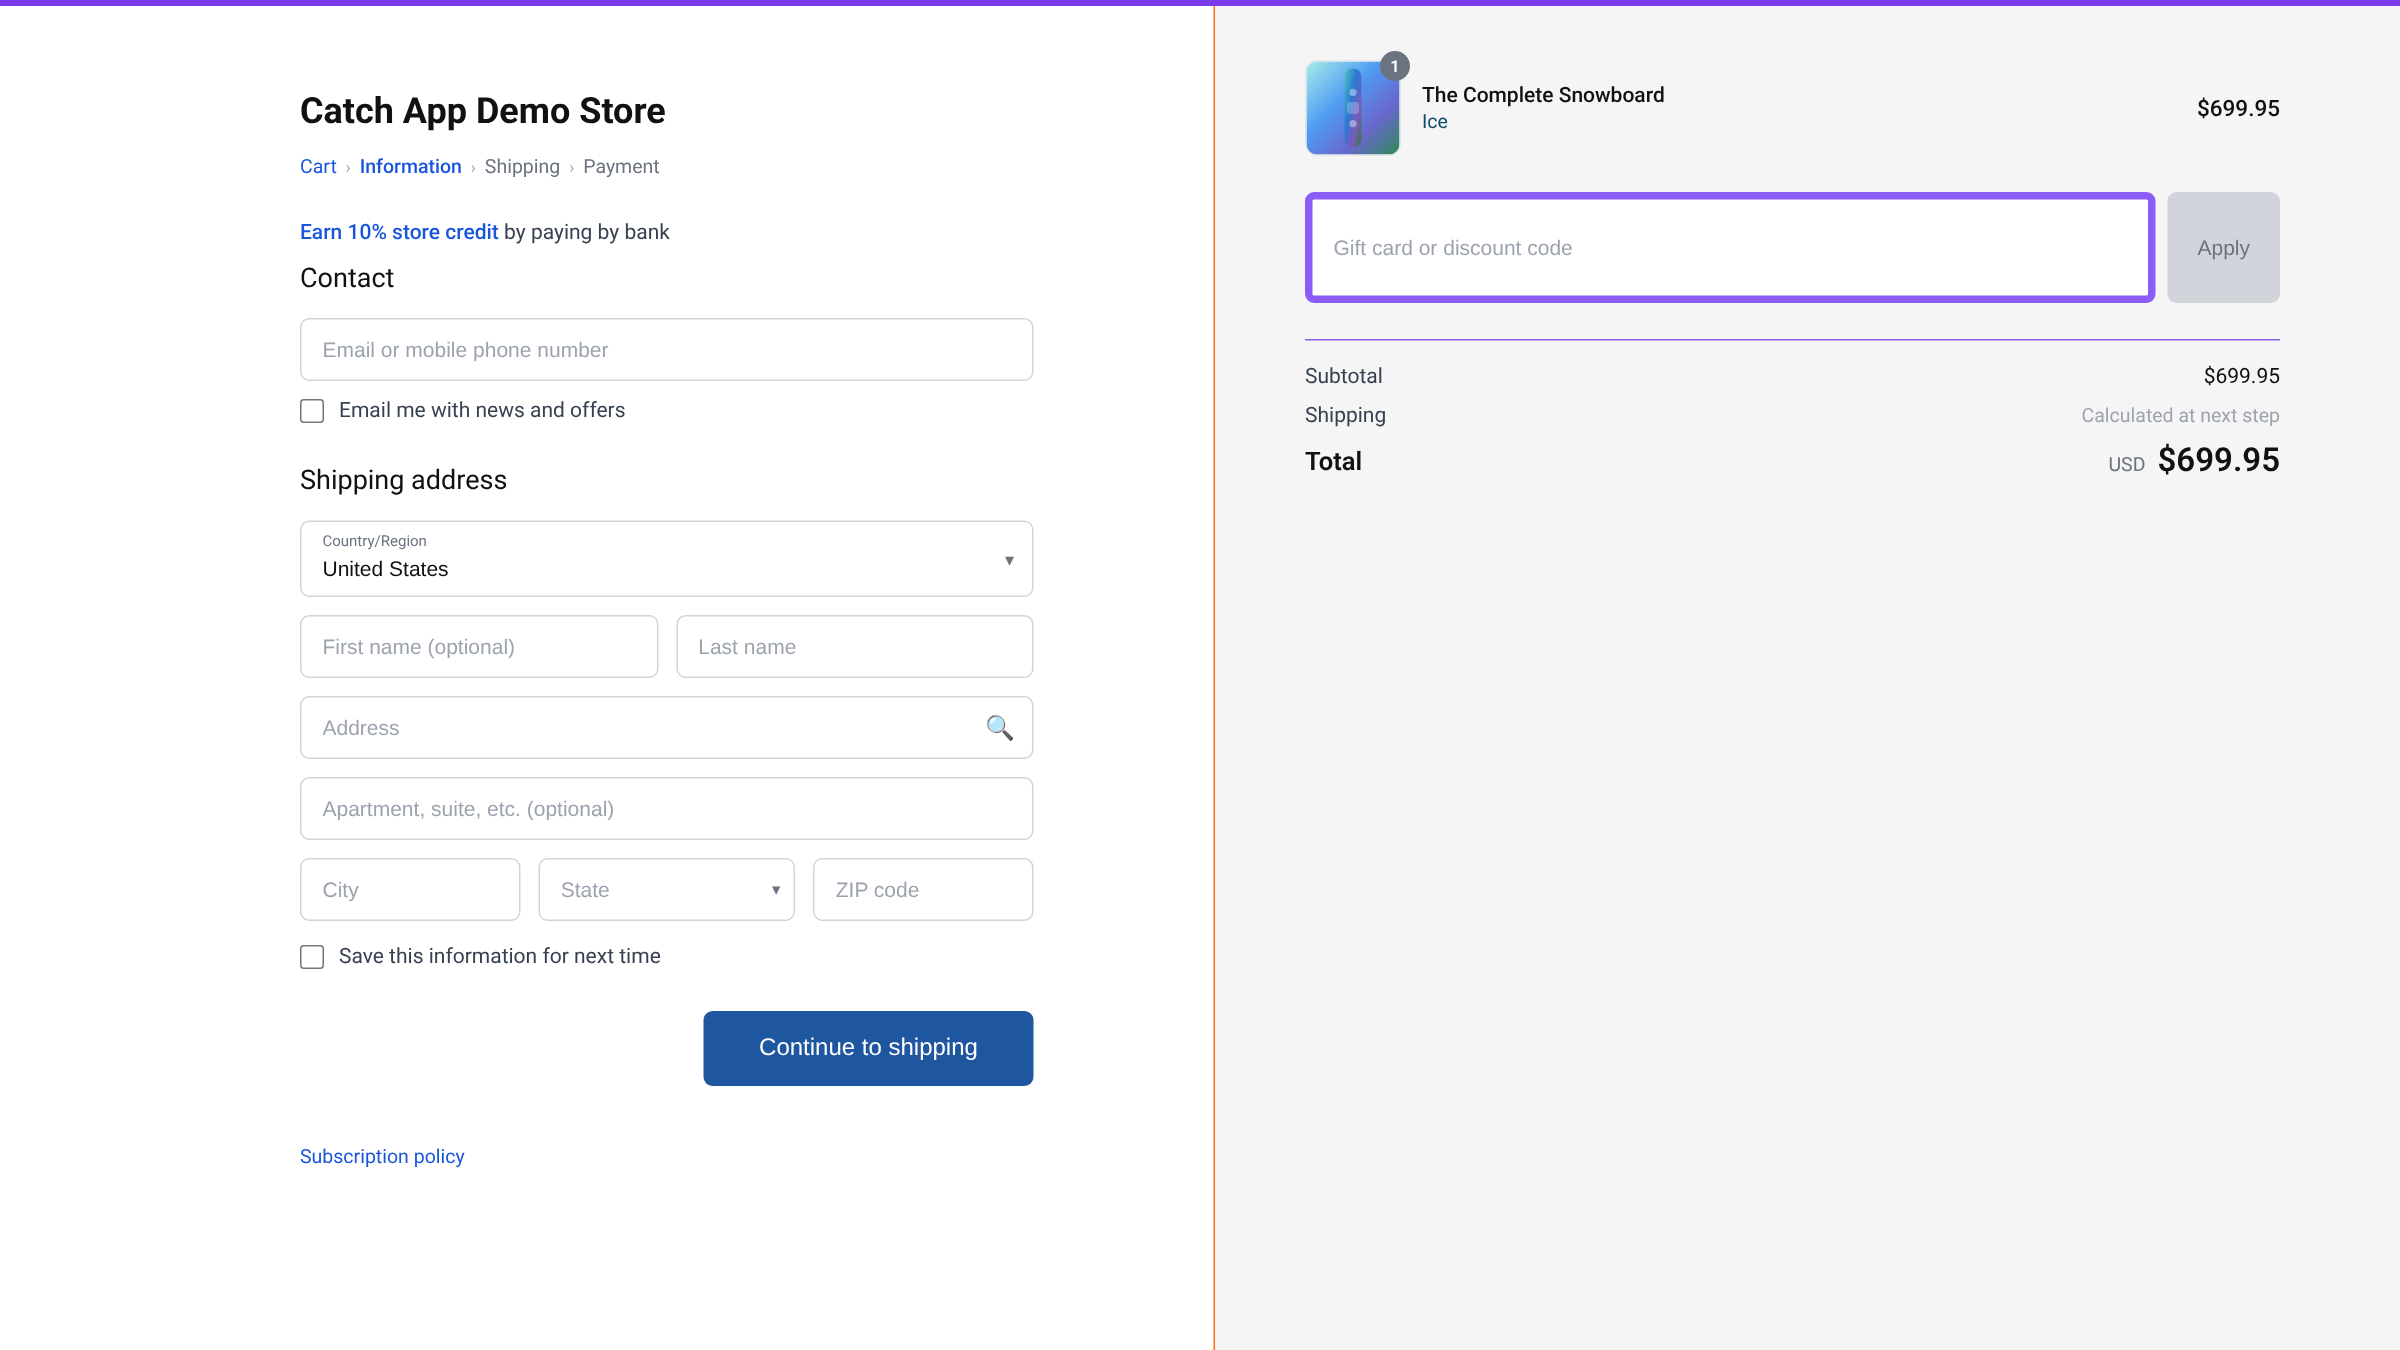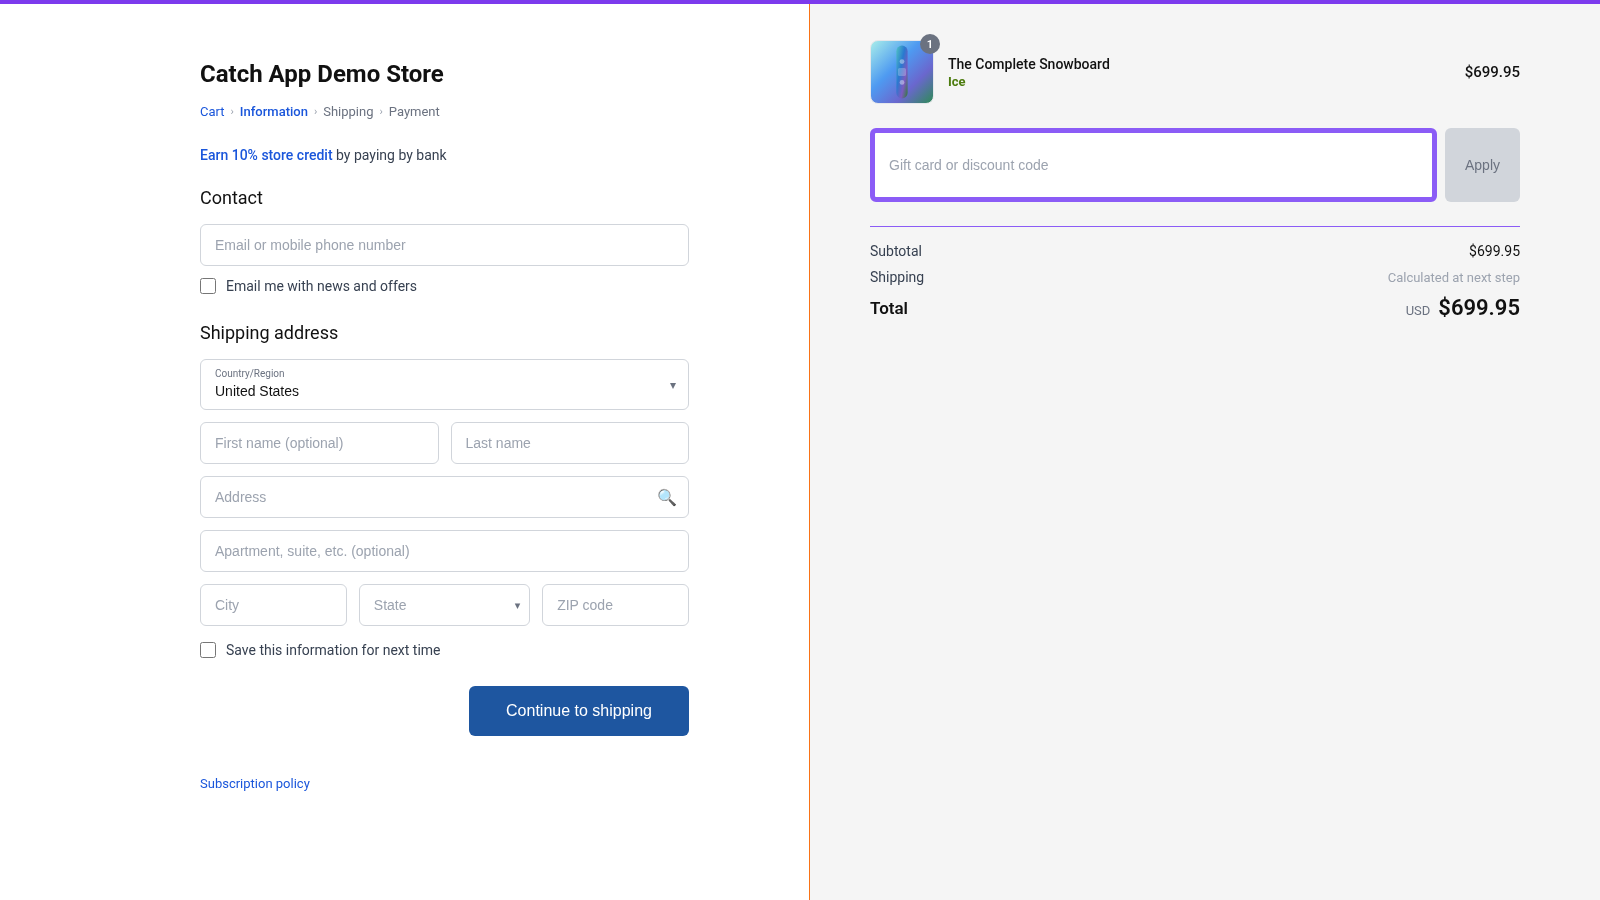--- a/index.html
+++ b/index.html
@@ -62,21 +62,21 @@
     }
     .breadcrumb .separator {
       color: #9ca3af;
       font-size: 11px;
     }
 
     
     .promo-banner {
       font-size: 14px;
       color: #374151;
-      margin-bottom: 24px;
+      margin-bottom: 12px;
     }
     .promo-banner .link {
       color: #1a56db;
       font-weight: 500;
       text-decoration: none;
     }
 
     
     .section-heading {
       font-size: 18px;
@@ -259,22 +259,21 @@
       justify-content: center;
     }
     .product-name {
       font-size: 14px;
       font-weight: 500;
       color: #111;
       line-height: 1.4;
     }
     .product-variant {
       font-size: 13px;
-      color: #4d7c0f;
-      font-weight: bold;
+      color: #0c4a6e;
     }
     .product-price {
       font-size: 15px;
       font-weight: 500;
       color: #111;
     }
 
     
     .discount-row {
       display: flex;

